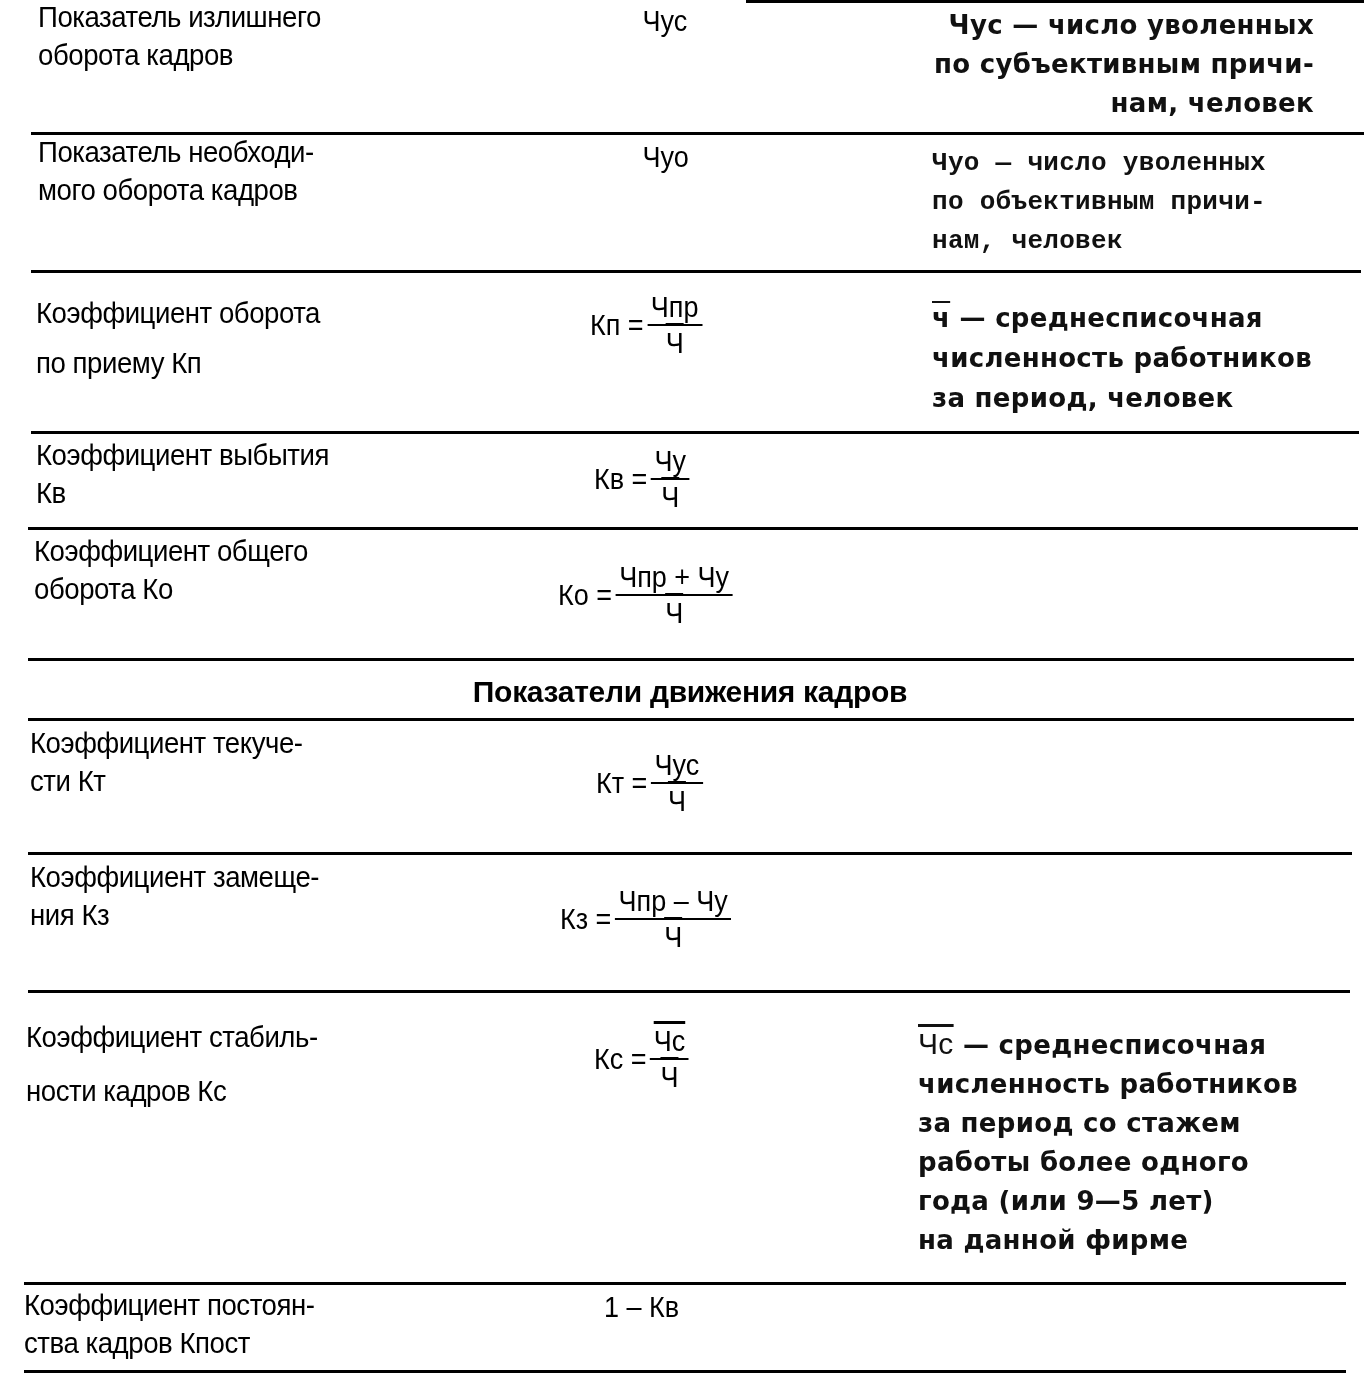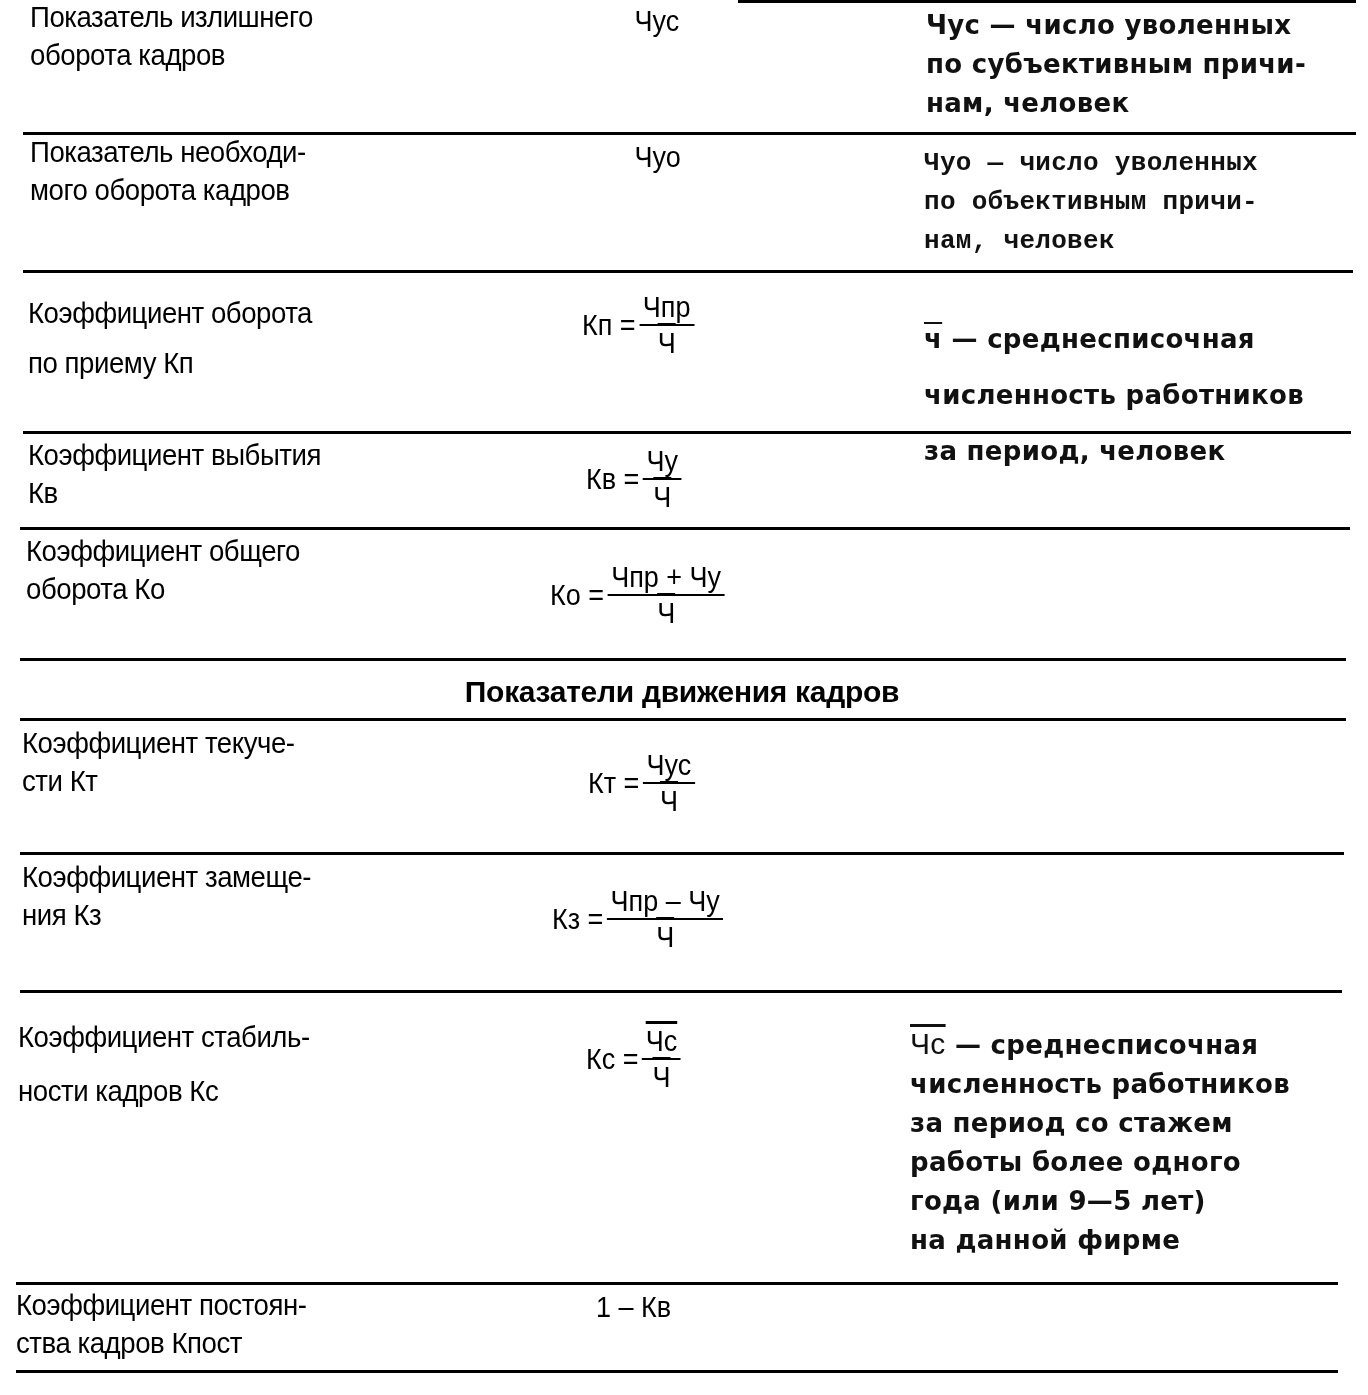--- a/index.html
+++ b/index.html
@@ -1,17 +1,17 @@
 <!DOCTYPE html>
 <html><head>
 <meta charset="utf-8">
 <style>
   html, body { margin: 0; padding: 0; background: #ffffff; }
   body { width: 1368px; height: 1395px; position: relative; overflow: hidden; color: #000; }
-  .page { position: absolute; left: 8px; top: 0; width: 1196px; height: 1395px; }
+  .page { position: absolute; left: 16px; top: 0; width: 1196px; height: 1395px; }
   .hr { position: absolute; height: 3px; background: #000; }
   .row { position: absolute; left: 0; width: 1368px; }
   .name { position: absolute; font-family: "Liberation Sans", sans-serif; font-size: 30px; line-height: 38px; letter-spacing: -0.5px; transform: scaleX(0.92); transform-origin: left top; white-space: pre-line; }
   .desc { position: absolute; font-family: "DejaVu Sans", sans-serif; font-weight: bold; font-size: 26px; line-height: 39px; letter-spacing: 0.3px; white-space: pre-line; color: #111; }
   .formula { position: absolute; font-family: "Liberation Sans", sans-serif; font-size: 30px; display: flex; align-items: center; transform: scaleX(0.9); transform-origin: left center; }
   .formula .lhs { margin-right: 2px; }
   .frac { display: inline-flex; flex-direction: column; align-items: center; margin-left: 2px; }
   .frac .num { padding: 0 4px; line-height: 34px; }
   .frac .bar { width: 100%; height: 2px; background: #000; }
   .frac .den { line-height: 34px; text-decoration: overline; }
@@ -33,21 +33,21 @@
   <div class="hr" style="left:12px; top:718px; width:1326px;"></div>
   <div class="hr" style="left:12px; top:852px; width:1324px;"></div>
   <div class="hr" style="left:12px; top:990px; width:1322px;"></div>
   <div class="hr" style="left:8px; top:1282px; width:1322px;"></div>
   <div class="hr" style="left:8px; top:1370px; width:1322px;"></div>
 
   <div class="row">
     <div class="name" style="left:22px; top:-2px;">Показатель излишнего
 оборота кадров</div>
     <div class="plain" style="left:624px; top:4px; transform:scaleX(0.9);">Чус</div>
-    <div class="desc" style="left:918px; top:6px;">Чус — число уволенных
+    <div class="desc" style="left:918px; top:6px;text-align:right;">Чус — число уволенных
 по субъективным причи-
 нам, человек</div>
   </div>
 
   <div class="row">
     <div class="name" style="left:22px; top:133px;">Показатель необходи-
 мого оборота кадров</div>
     <div class="plain" style="left:624px; top:140px; transform:scaleX(0.9);">Чуо</div>
     <div class="desc" style="left:916px; top:144px;font-family:Liberation Mono, monospace;">Чуо — число уволенных
 по объективным причи-
@@ -58,21 +58,21 @@
     <div class="name" style="left:20px; top:288px; line-height:50px;">Коэффициент оборота
 по приему Кп</div>
     <div class="formula" style="left:574px; top:290px;">
       <span class="lhs">Кп =</span>
       <span class="frac">
         <span class="num">Чпр</span>
         <span class="bar"></span>
         <span class="den">Ч</span>
       </span>
     </div>
-    <div class="desc" style="left:916px; top:298px; line-height:56px;margin-top:13px;"><span class="ovl">ч</span><span> — среднесписочная
+    <div class="desc" style="left:916px; top:298px; line-height:40px;"><span class="ovl">ч</span><span> — среднесписочная
 численность работников
 за период, человек</span></div>
   </div>
 
   <div class="row">
     <div class="name" style="left:20px; top:436px;">Коэффициент выбытия
 Кв</div>
     <div class="formula" style="left:578px; top:444px;">
       <span class="lhs">Кв =</span>
       <span class="frac">

